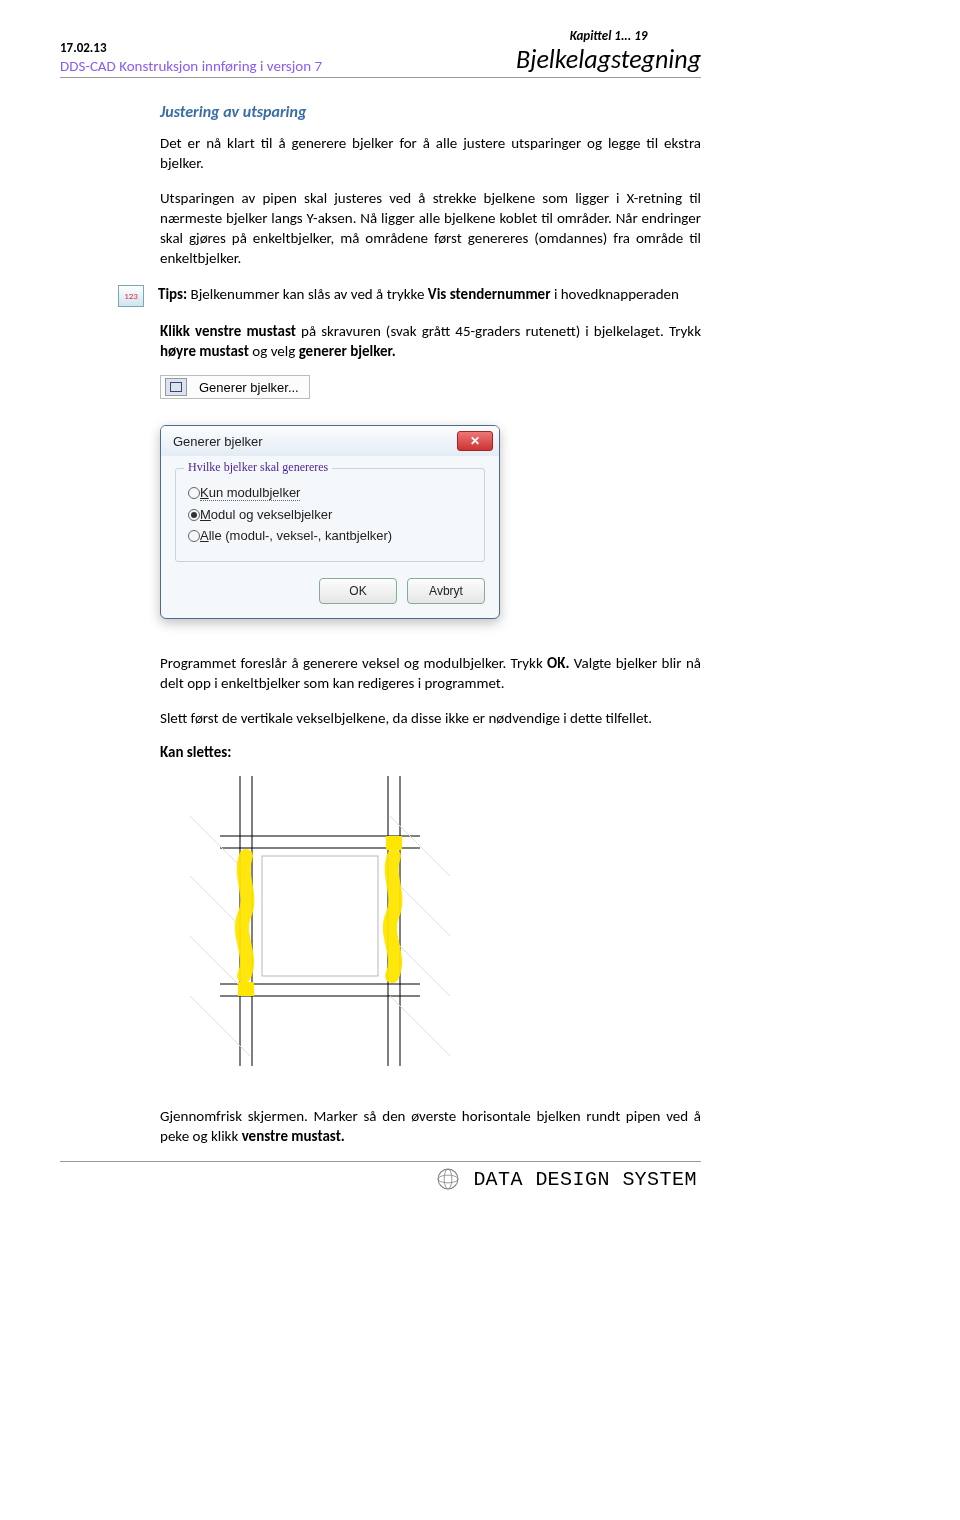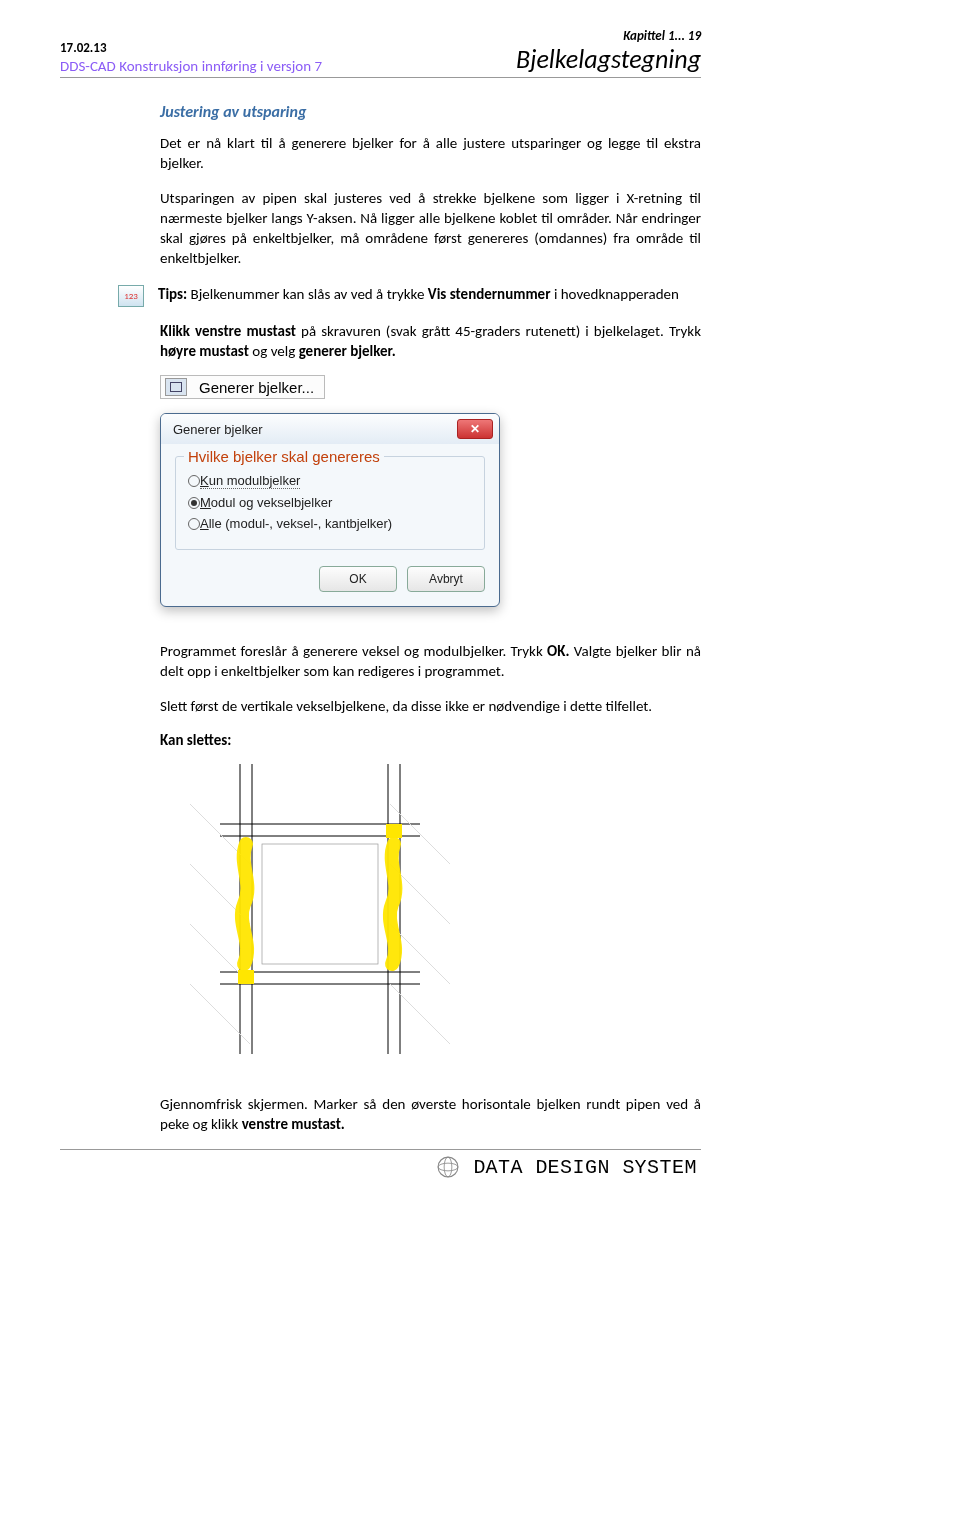--- a/index.html
+++ b/index.html
@@ -3,41 +3,41 @@
 <meta charset="utf-8">
 <style>
 * { box-sizing: border-box; margin: 0; padding: 0; }
 html, body { width: 960px; background: #fff; font-family: Calibri, Arial, sans-serif; color: #000; }
 .page { width: 761px; padding: 28px 60px 60px 60px; position: relative; }
 .header { display: flex; justify-content: space-between; align-items: flex-end; border-bottom: 1px solid #999; padding-bottom: 2px; margin-bottom: 24px; }
 .header-left { display: flex; flex-direction: column; }
 .date { font-weight: bold; font-size: 13px; }
 .subtitle { color: #8b5cf6; font-size: 15px; margin-top: 2px; }
 .header-right { text-align: right; }
-.chapter { font-weight: bold; font-style: italic; font-size: 13px; }
+.chapter { font-weight: bold; font-style: italic; font-size: 13px; text-align: center; }
 .doc-title { font-weight: normal; font-style: italic; font-size: 26px; }
 .content { margin-left: 100px; max-width: 660px; }
 .section-title { color: #3b6ea5; font-weight: bold; font-style: italic; font-size: 16px; margin-bottom: 12px; margin-top: 20px; }
 p { font-size: 15px; line-height: 1.35; margin-bottom: 14px; text-align: justify; }
 .tips-row { display: flex; align-items: center; gap: 14px; margin-left: -42px; margin-bottom: 14px; }
 .tips-icon { width: 26px; height: 22px; border: 1px solid #7aa; background: linear-gradient(#fff,#cfe3f0); display: flex; align-items: center; justify-content: center; font-size: 9px; color: #d33; margin-top: 2px; flex-shrink: 0; }
 .tips-text { font-size: 15px; line-height: 1.35; text-align: justify; }
 b, .bold { font-weight: bold; }
-.menu-snippet { display: inline-block; border: 1px solid #bbb; background: #fcfcfc; padding: 2px 0; margin-bottom: 14px; font-family: Tahoma, Arial, sans-serif; font-size: 15px; }
+.menu-snippet { display: inline-block; border: 1px solid #bbb; background: #fcfcfc; padding: 2px 0; margin-bottom: 26px; font-family: Tahoma, Arial, sans-serif; font-size: 13px; }
 .menu-snippet-row { display: flex; align-items: center; gap: 8px; }
 .menu-grid-icon { width: 22px; height: 18px; border: 1px solid #999; background: #d9e4f0; display: inline-flex; align-items: center; justify-content: center; margin: 0 4px; }
 .menu-grid-icon span { width: 12px; height: 10px; border: 1px solid #446; }
 
 .dialog { width: 340px; border: 1px solid #4b6b8f; border-radius: 6px; background: #f4f8fb; box-shadow: 0 4px 12px rgba(0,0,0,.25); margin-bottom: 34px; overflow: hidden; font-family: Tahoma, Arial, sans-serif; }
 .dialog-titlebar { height: 30px; background: linear-gradient(#fcfdfe,#e3ecf5); display: flex; align-items: center; justify-content: space-between; padding: 0 6px 0 12px; }
 .dialog-title { font-size: 13px; color: #222; }
 .dialog-close { width: 36px; height: 20px; border-radius: 3px; background: linear-gradient(#e77,#c33); border: 1px solid #a22; color: #fff; display: flex; align-items: center; justify-content: center; font-size: 12px; font-weight: bold; }
 .dialog-body { padding: 12px 14px 14px 14px; }
 .fieldset { border: 1px solid #c7d3df; border-radius: 3px; padding: 10px 12px 12px 12px; position: relative; }
-.fieldset-legend { position: absolute; top: -9px; left: 8px; background: #f4f8fb; padding: 0 4px; font-size: 15px; color: #c2410c; }
+.fieldset-legend { position: absolute; top: -9px; left: 8px; background: #f4f8fb; padding: 0 4px; font-size: 12px; color: #4c1d95; font-family: Liberation Serif, serif; }
 .radio-row { display: flex; align-items: center; gap: 0; margin: 6px 0; font-size: 13px; color: #222; }
 .radio { width: 12px; height: 12px; border: 1px solid #666; border-radius: 50%; display: inline-flex; align-items: center; justify-content: center; }
 .radio.checked::after { content: ""; width: 6px; height: 6px; background: #333; border-radius: 50%; }
 .underline-first::first-letter { text-decoration: underline; }
 .dotted { border-bottom: 1px dotted #666; }
 .dialog-buttons { display: flex; justify-content: flex-end; gap: 10px; margin-top: 16px; }
 .btn { min-width: 78px; height: 26px; border: 1px solid #8a9; border-radius: 4px; background: linear-gradient(#fdfdfd,#e6e6e6); font-size: 12px; display: inline-flex; align-items: center; justify-content: center; color: #222; }
 
 .diagram-box { margin: 10px 0 40px 30px; }
 .diagram-svg { display:block; }

